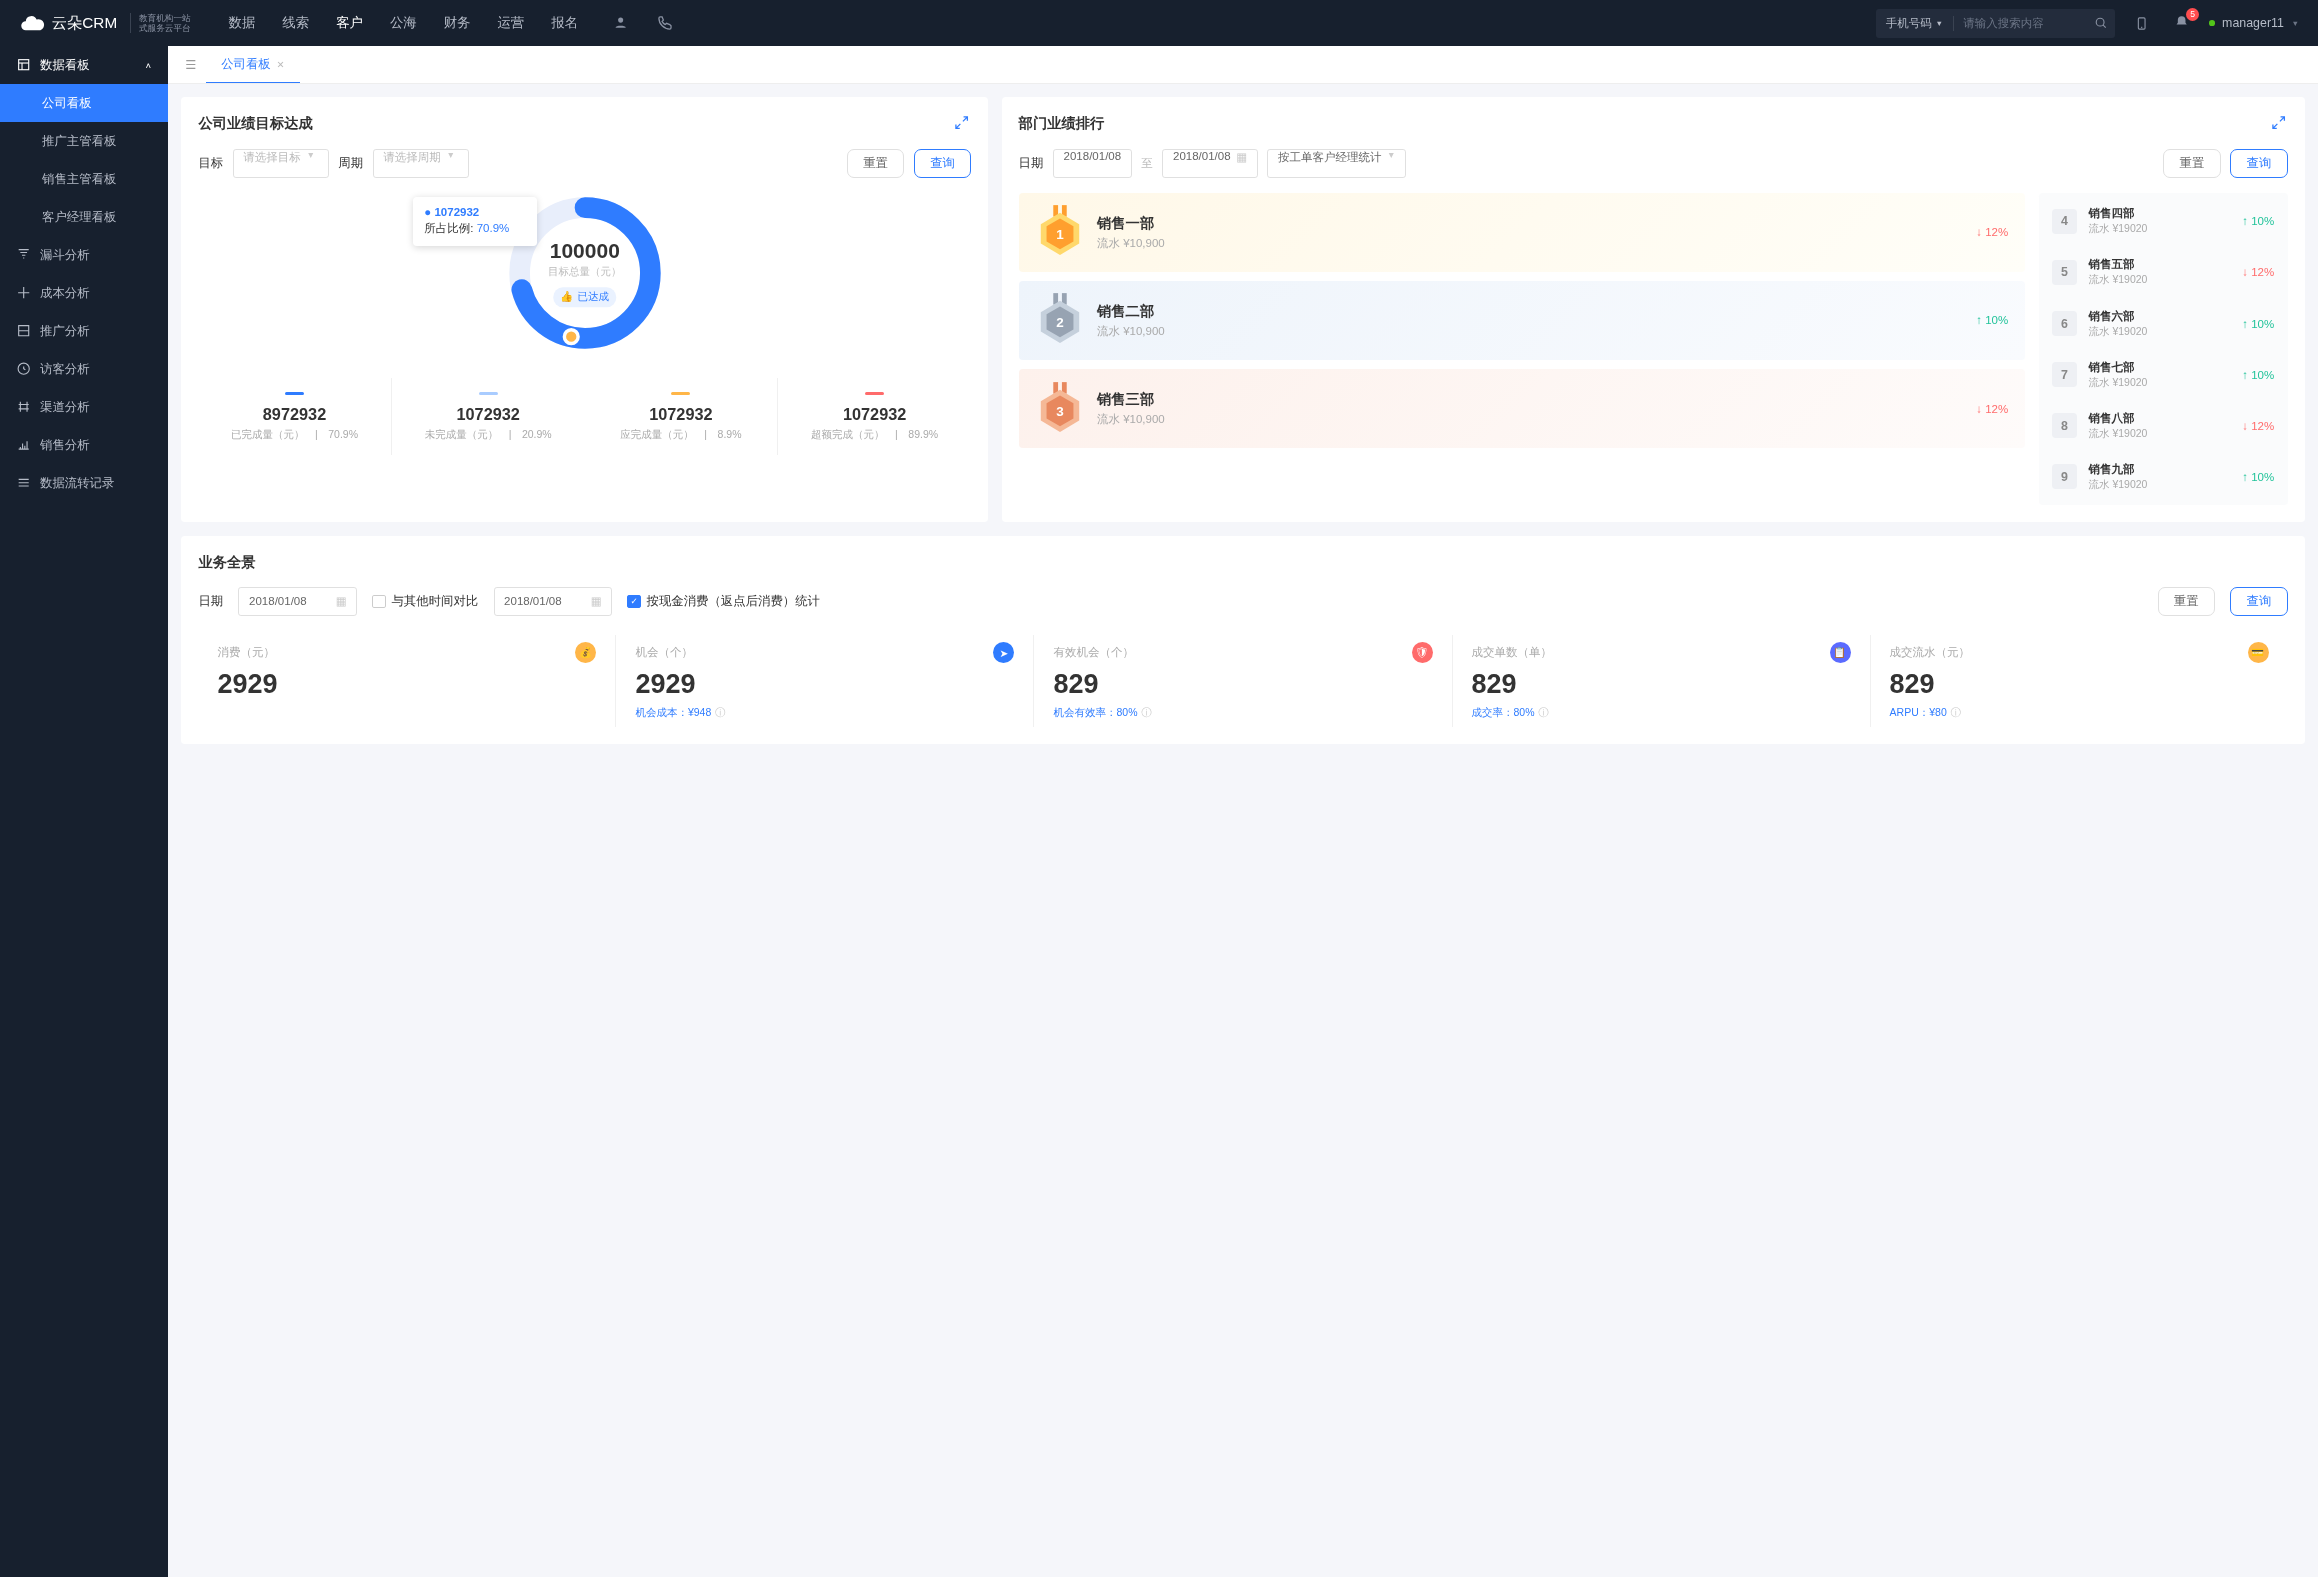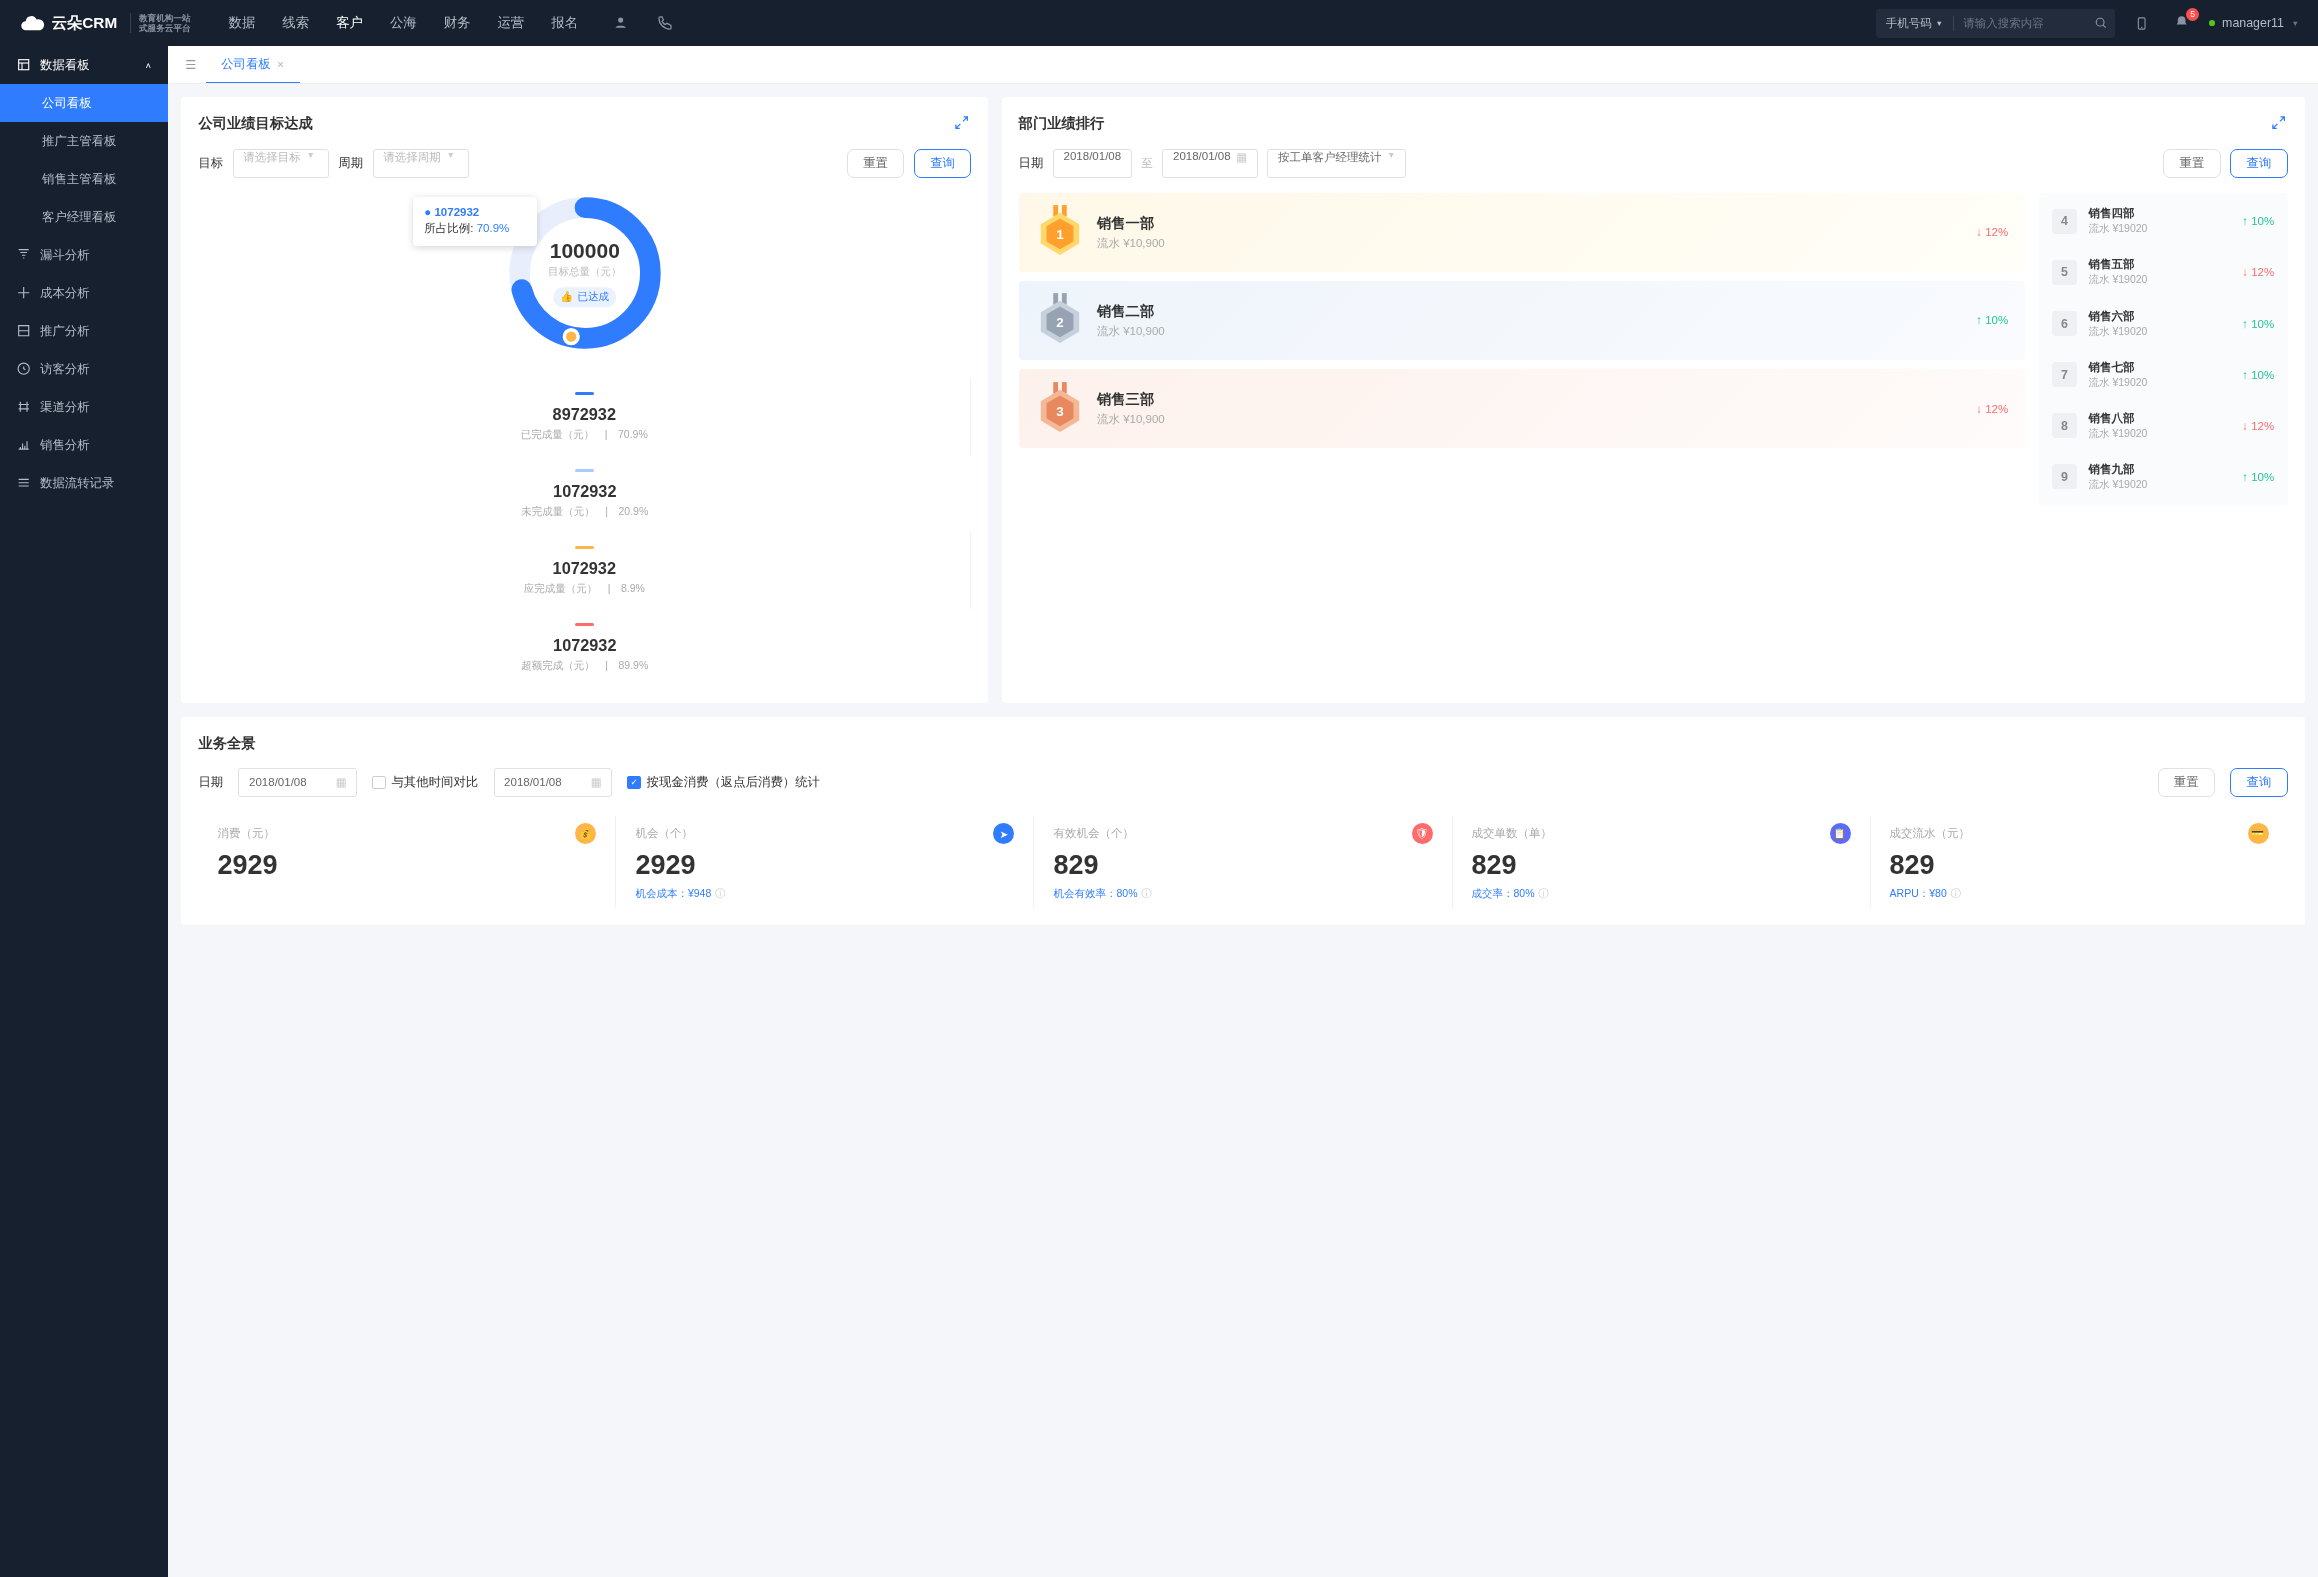--- a/index.html
+++ b/index.html
@@ -1,18 +1,18 @@
 <!DOCTYPE html>
 <html><head>
 <meta charset="utf-8">
 <style>
 *{box-sizing:border-box;margin:0;padding:0;font-family:-apple-system,BlinkMacSystemFont,"PingFang SC","Microsoft YaHei",sans-serif}
 body{background:#f5f6fa;color:#333;font-size:12.4px}
 .topbar{height:46px;background:#17202e;display:flex;align-items:center;padding:0 19px;color:#fff}
-.logo{display:flex;align-items:center;gap:5.7px;font-size:15.3px;font-weight:700}
+.logo{display:flex;align-items:center;gap:5.7px;font-size:15.3px;font-weight:400}
 .logo svg{width:27px;height:27px}
 .logo-sub{font-size:8.6px;color:#8a92a3;border-left:1px solid #3a4352;padding-left:7.6px;margin-left:7.6px;line-height:1.2}
 .topnav{display:flex;gap:27px;margin-left:38px}
 .topnav a{color:#b6bcc8;text-decoration:none;font-size:13.4px;cursor:pointer}
 .topnav a.active{color:#fff}
 .top-icons{display:flex;align-items:center;gap:17px;margin-left:29px;color:#8a92a3}
 .top-right{margin-left:auto;display:flex;align-items:center;gap:13.4px}
 .search-wrap{display:flex;align-items:center;background:#232c3c;border-radius:2.9px;height:29px}
 .search-sel{padding:0 9.6px;border-right:1px solid #3a4352;font-size:11.5px;color:#b6bcc8;display:flex;align-items:center;gap:3.8px}
 .search-in{background:transparent;border:0;color:#fff;padding:0 9.6px;width:134px;outline:none;font-size:11.5px}
@@ -49,21 +49,21 @@
 .btn.primary{border-color:#2f7cff;color:#2f7cff}
 .goal-body{display:flex;flex-direction:column;align-items:center;padding-top:9.6px;position:relative}
 .donut-wrap{position:relative;width:172px;height:172px}
 .donut-center{position:absolute;top:50%;left:50%;transform:translate(-50%,-50%);text-align:center}
 .donut-num{font-size:21px;font-weight:700;color:#333}
 .donut-sub{font-size:10.5px;color:#bbb;margin-top:1.9px}
 .donut-tag{margin-top:7.6px;display:inline-flex;align-items:center;gap:3.8px;background:#eaf2ff;color:#2f7cff;font-size:10.5px;padding:2.9px 7.6px;border-radius:9.6px}
 .tip{position:absolute;left:-86px;top:9.6px;background:#fff;box-shadow:0 1.9px 7.6px rgba(0,0,0,.15);border-radius:3.8px;padding:9.6px 11.5px;font-size:11.5px;width:124px}
 .tip .m{color:#2f7cff;font-weight:600}
 .tip .p{color:#2f7cff}
-.stats{display:grid;grid-template-columns:1fr;margin-top:19px;width:100%}
+.stats{display:grid;grid-template-columns:1fr 1fr 1fr 1fr;margin-top:19px;width:100%}
 .stat{text-align:center;padding:13.4px 0;border-right:1px solid #f0f0f0}
 .stat:nth-child(2n){border-right:0}
 .stat-bar{width:19px;height:3.8px;border-radius:1.9px;margin:0 auto 9.6px}
 .stat-n{font-size:16.3px;font-weight:700;color:#333}
 .stat-l{font-size:10.5px;color:#aaa;margin-top:3.8px}
 .rank-body{display:flex;gap:13.4px}
 .rank-top{flex:1;display:flex;flex-direction:column;gap:9.6px}
 .rank-item{padding:15.3px 17px;border-radius:3.8px;display:flex;align-items:center;gap:13.4px}
 .rank-item.g1{background:linear-gradient(135deg,#fff8e8,#fffef8)}
 .rank-item.g2{background:linear-gradient(135deg,#eef4fb,#f9fbfe)}

